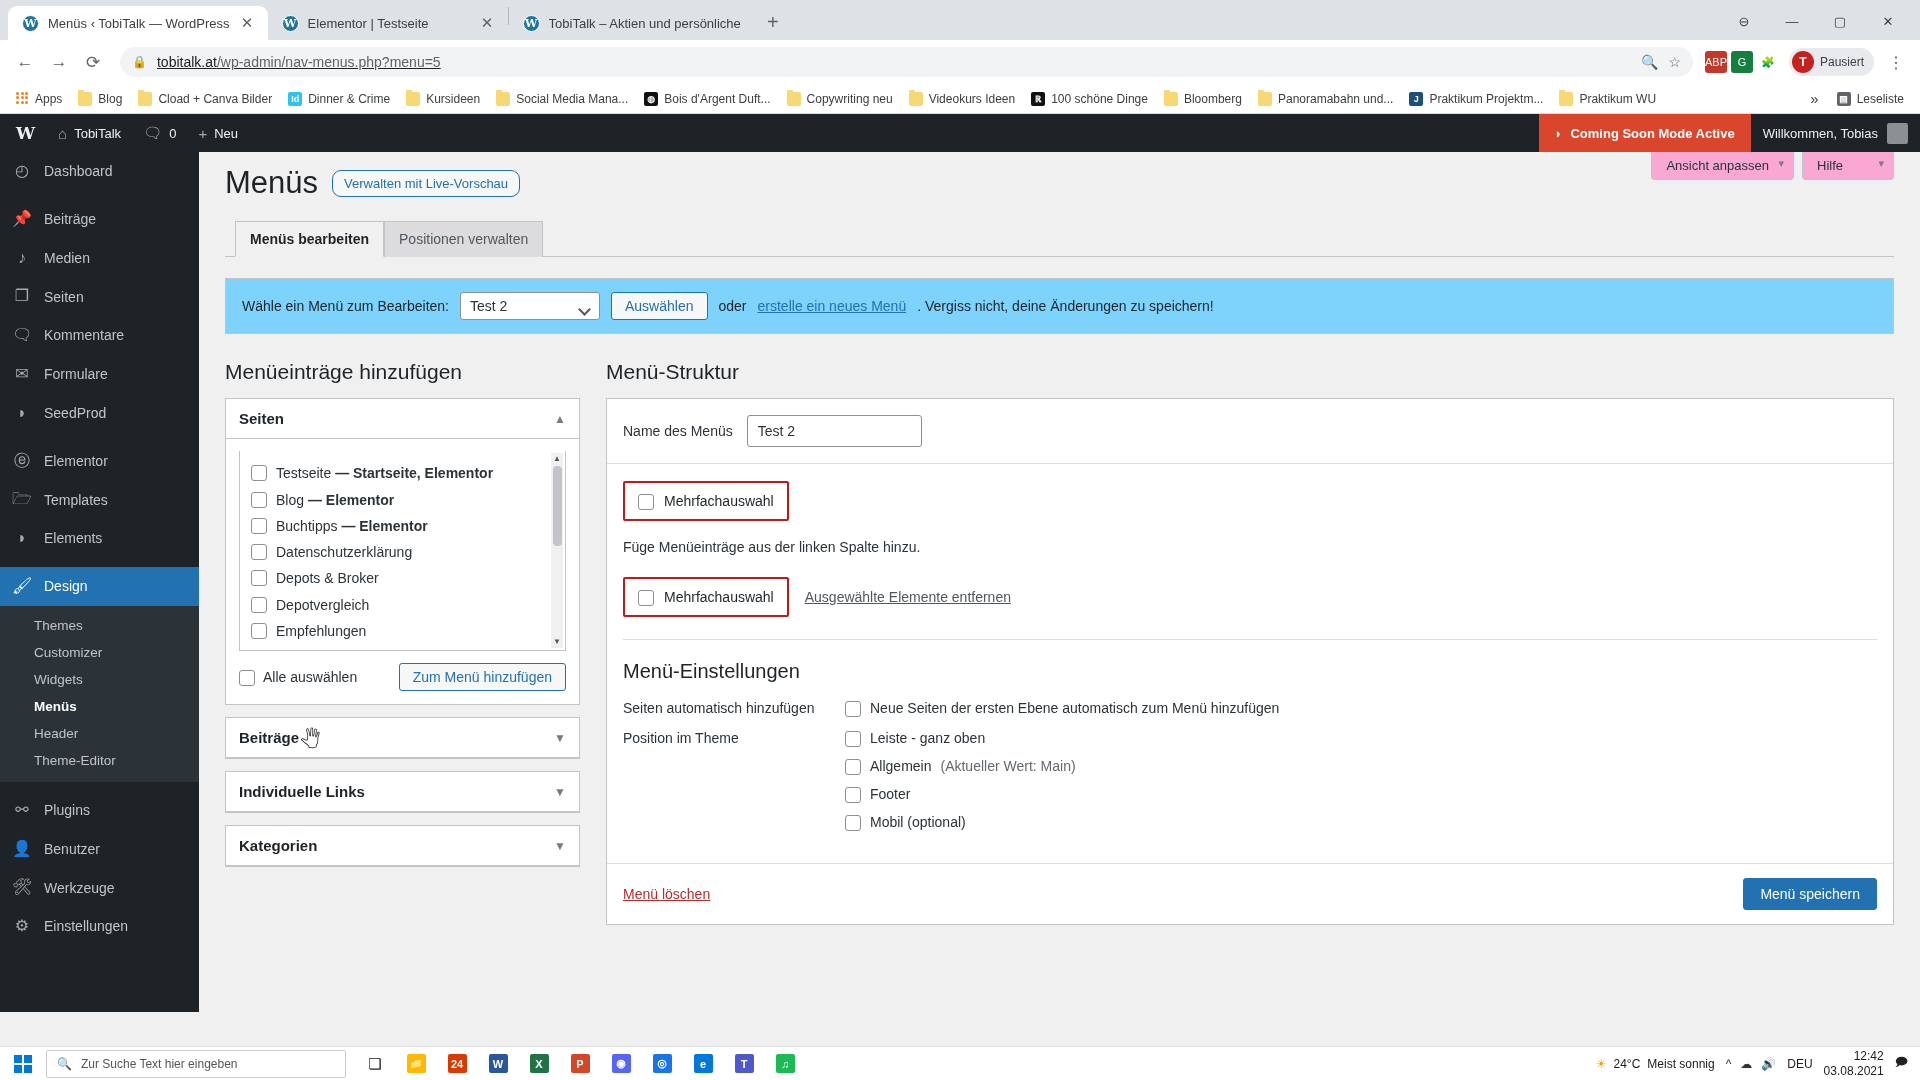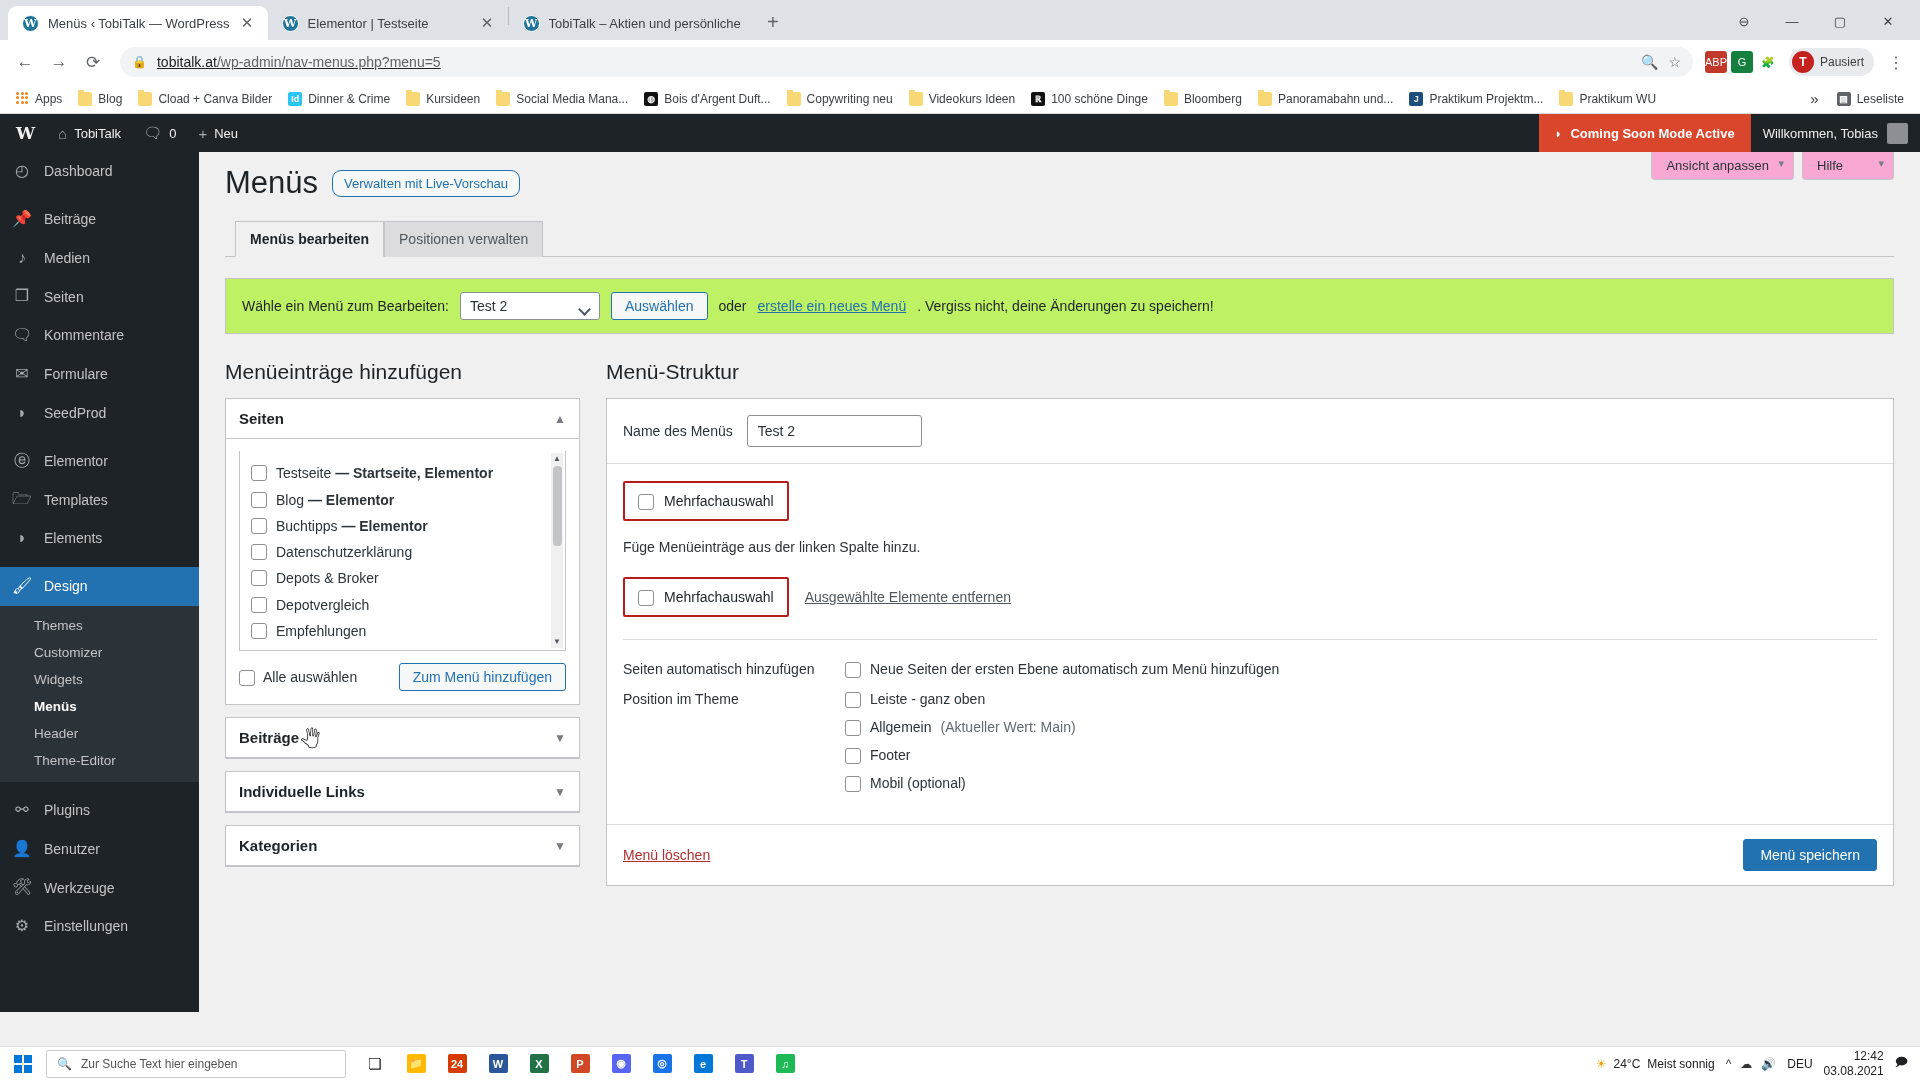--- a/index.html
+++ b/index.html
@@ -151,21 +151,21 @@
   }
 
   .nav-tab-wrapper { border-bottom: 1px solid #c3c4c7; margin-top: 18px; padding-left: 10px; display: flex; }
   .nav-tab {
     background: #dcdcde; border: 1px solid #c3c4c7; border-bottom: none;
     padding: 9px 14px; font-size: 14px; color: #50575e; margin-bottom: -1px; cursor: pointer;
   }
   .nav-tab.active { background: #f0f0f1; border-bottom: 1px solid #f0f0f1; color: #1d2327; font-weight: 600; }
 
   .menu-select-bar {
-    background: #bef264; border: 1px solid #c3c4c7; margin-top: 21px;
+    background: #7dd3fc; border: 1px solid #c3c4c7; margin-top: 21px;
     padding: 13px 16px; display: flex; align-items: center; gap: 11px; font-size: 14px;
   }
   .wp-select {
     appearance: none; background: #fff; border: 1px solid #8c8f94; border-radius: 3px;
     padding: 5px 32px 5px 9px; font-size: 14px; color: #2c3338; min-width: 140px;
     font-family: inherit; position: relative; cursor: pointer;
   }
   .select-wrap { position: relative; display: inline-block; }
   .select-wrap::after {
     content: ''; position: absolute; right: 11px; top: 13px; width: 7px; height: 7px;
@@ -628,20 +628,21 @@
                 <div class="bulk-row">
                   <label class="bulk-box">
                     <span class="cbx"></span>
                     <span>Mehrfachauswahl</span>
                   </label>
                   <a class="link-muted">Ausgewählte Elemente entfernen</a>
                 </div>
 
                 <hr class="hr">
 
+                <h3 class="settings">Menü-Einstellungen</h3>
 
                 <div class="setting-row">
                   <span class="setting-label">Seiten automatisch hinzufügen</span>
                   <div class="setting-opts">
                     <label class="opt">
                       <span class="cbx"></span>
                       <span>Neue Seiten der ersten Ebene automatisch zum Menü hinzufügen</span>
                     </label>
                   </div>
                 </div>

